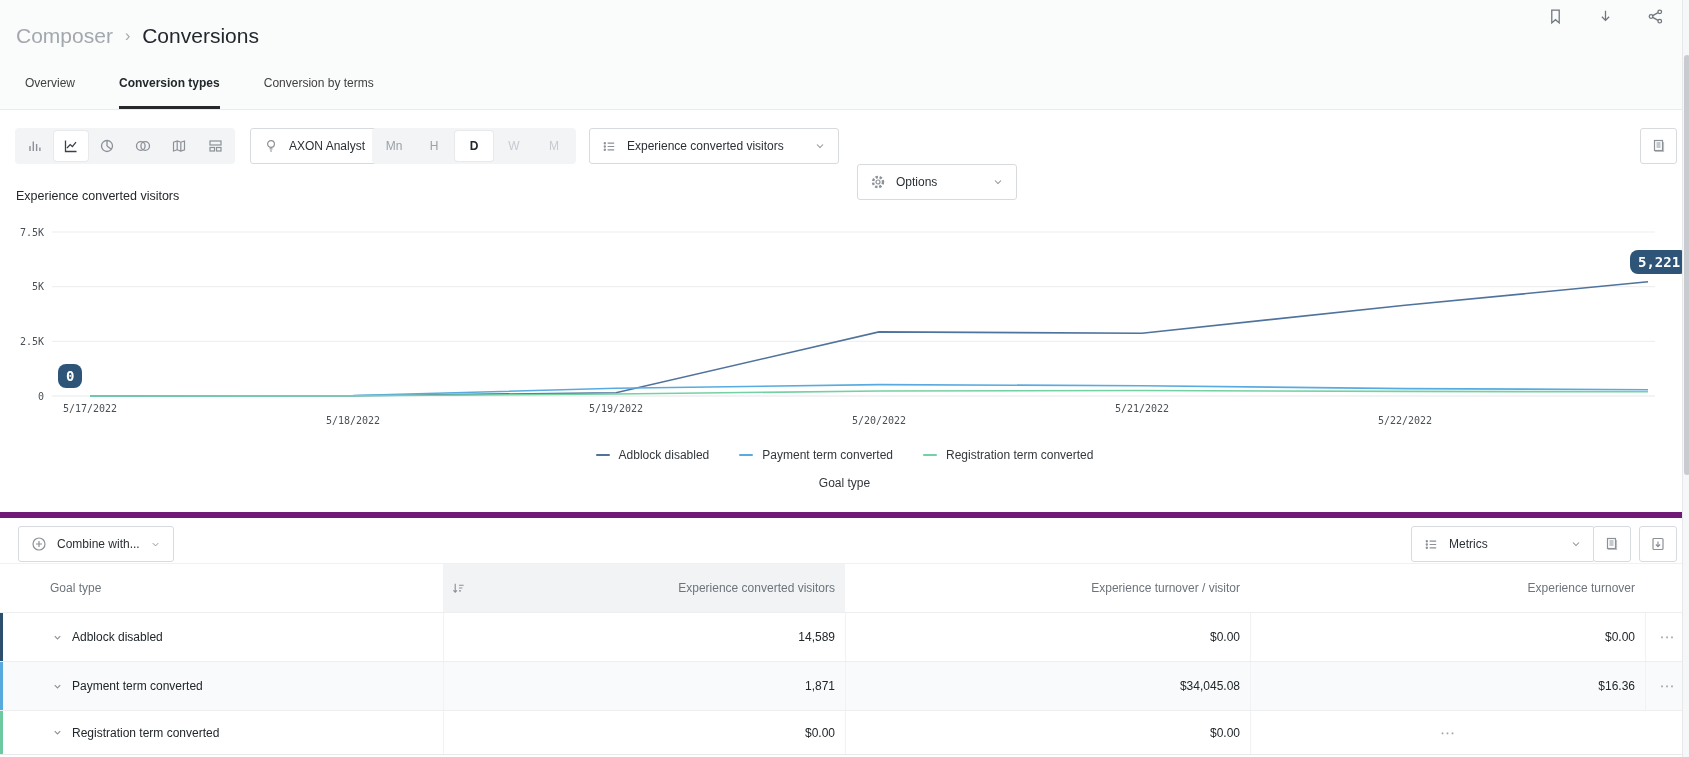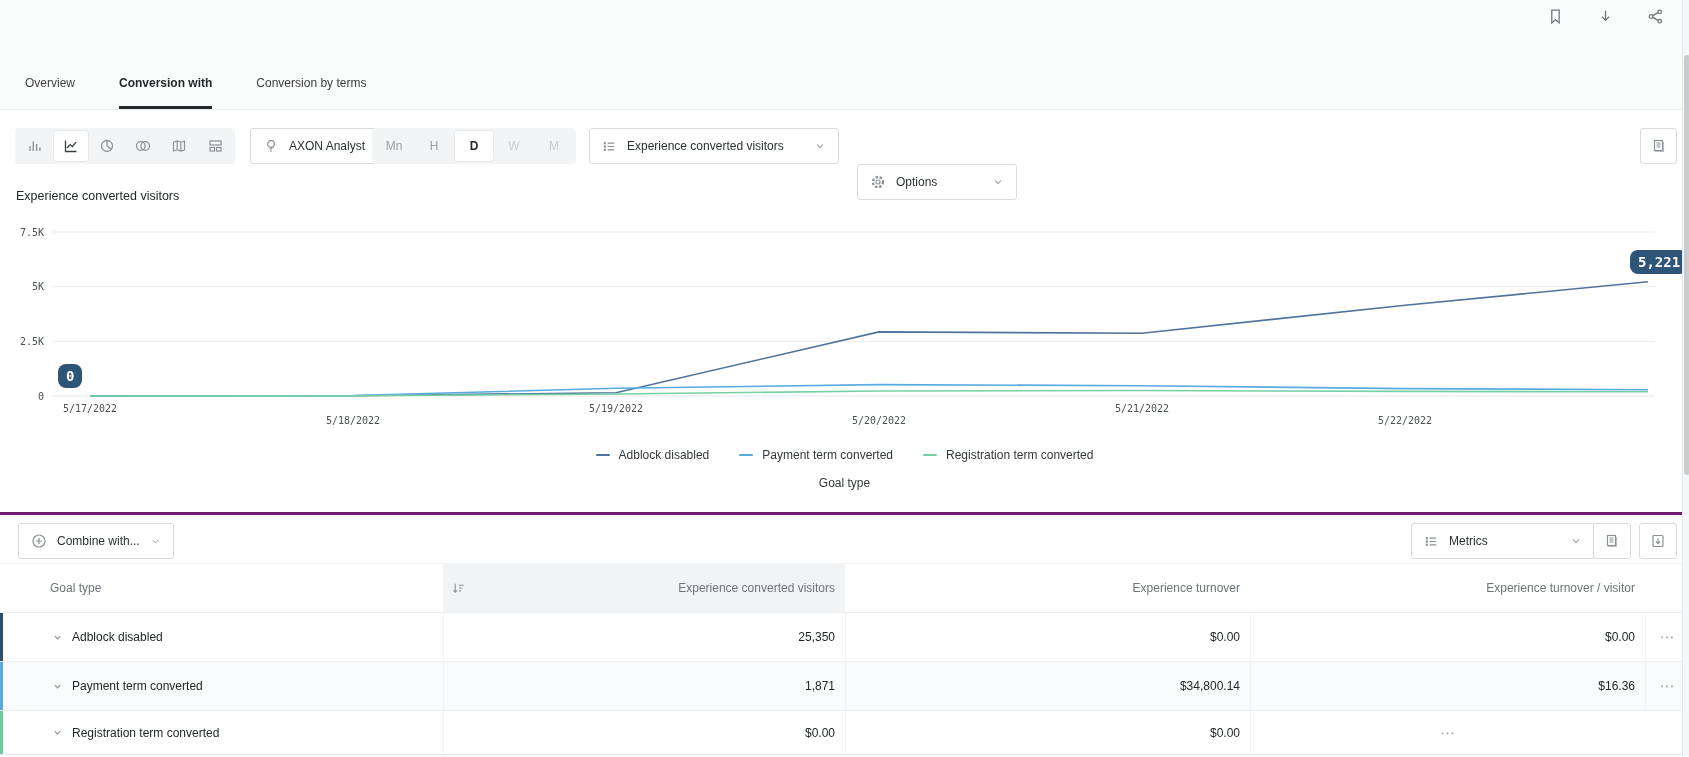--- a/index.html
+++ b/index.html
@@ -43,21 +43,21 @@
   .badge { position:absolute; background:#2e5577; color:#fff; border-radius:8px;
     padding:5px 8px; font-size:14px; font-weight:bold; font-family:"DejaVu Sans Mono", monospace; line-height:1; }
   .legend { position:absolute; top:448px; left:0; width:1689px; display:flex; justify-content:center;
     gap:30px; }
   .legend-item { display:flex; align-items:center; gap:9px; font-size:12px; color:#33383c; cursor:pointer; }
   .dash { width:14px; height:2px; border-radius:1px; }
   .legend-title { position:absolute; top:476px; left:0; width:1689px; text-align:center;
     font-size:12px; color:#33383c; }
 
   
-  .controls { position:absolute; top:512px; left:0; width:1689px; height:51px; border-top:3px solid #701a75; }
+  .controls { position:absolute; top:512px; left:0; width:1689px; height:51px; border-top:6px solid #701a75; }
 
   
   .table { position:absolute; top:563px; left:0; width:1689px; }
   .thead, .trow { display:grid; grid-template-columns:443px 402px 405px 395px 44px; }
   .thead { height:49px; border-top:1px solid #f0f1f3; }
   .th { display:flex; align-items:center; font-size:12px; color:#6d747b; cursor:pointer; }
   .th.c0 { padding-left:50px; }
   .th.sorted { background:#f2f3f5; justify-content:space-between; padding:0 10px 0 8px; }
   .th.num { justify-content:flex-end; padding-right:10px; }
   .trow { height:49px; border-top:1px solid #eceef0; position:relative; font-size:12px; color:#22272b; cursor:pointer; }
@@ -74,20 +74,25 @@
   
   .scroll-track { position:absolute; top:0; right:0; width:7px; height:757px;
     background:#f6f7f8; border-left:1px solid #e6e8ea; }
   .scroll-thumb { position:absolute; top:55px; left:1px; width:6px; height:420px;
     background:#c8ccd0; border-radius:3px; cursor:pointer; }
 </style>
 </head>
 <body>
 
 <div class="header">
+  <div class="breadcrumb">
+    <span class="crumb-parent">Composer</span>
+    <span class="crumb-sep">›</span>
+    <span class="crumb-current">Conversions</span>
+  </div>
   <div class="header-actions">
     <span class="hicon">
       <svg width="17" height="17" viewBox="0 0 16 16" fill="none" stroke="currentColor" stroke-width="1.2">
           <path d="M4.5 2h7v12l-3.5-3-3.5 3z"></path>
         </svg>
     </span>
     <span class="hicon">
       <svg width="17" height="17" viewBox="0 0 16 16" fill="none" stroke="currentColor" stroke-width="1.2">
           <path d="M8 2.5v9M4.6 8.3L8 11.7l3.4-3.4"></path>
         </svg>
@@ -96,21 +101,21 @@
       <svg width="17" height="17" viewBox="0 0 16 16" fill="none" stroke="currentColor" stroke-width="1.2">
           <circle cx="12" cy="3.6" r="1.7"></circle>
           <circle cx="3.8" cy="8" r="1.7"></circle>
           <circle cx="12" cy="12.4" r="1.7"></circle>
           <path d="M5.4 7.2l5-2.8M5.4 8.8l5 2.8"></path>
         </svg>
     </span>
   </div>
   <div class="tabs" id="tabs">
       <div class="tab">Overview</div>
-      <div class="tab active">Conversion with</div>
+      <div class="tab active">Conversion types</div>
       <div class="tab">Conversion by terms</div>
     </div>
 </div>
 
 <div class="toolbar-item group" id="chart-type-group" style="left:15px;">
     <span class="tile">
       <svg width="16" height="16" viewBox="0 0 16 16" fill="none" stroke="currentColor" stroke-width="1.4">
         <path d="M3 13V8M6.3 13V3.5M9.6 13V6M12.9 13V9.5"></path>
       </svg>
     </span>
@@ -304,54 +309,54 @@
     <div class="th c0">Goal type</div>
     <div class="th sorted">
       <span class="ico">
         <svg width="15" height="15" viewBox="0 0 16 16" fill="none" stroke="currentColor" stroke-width="1.2">
             <path d="M4.5 3v9M2.6 10.1L4.5 12l1.9-1.9"></path>
             <path d="M8.5 4.5h5M8.5 7.5h3.6M8.5 10.5h2.2"></path>
           </svg>
       </span>
       <span>Experience converted visitors</span>
     </div>
+    <div class="th num">Experience turnover / visitor</div>
     <div class="th num">Experience turnover</div>
-    <div class="th num">Experience turnover / visitor</div>
     <div class="th"></div>
   </div>
   <div id="tbody">
       <div class="trow">
         <div class="td c0">
           <span class="strip" style="background: rgb(45, 79, 110);"></span>
           <span class="chev">
             <svg width="11" height="11" viewBox="0 0 16 16" fill="none" stroke="currentColor" stroke-width="1.6">
               <path d="M4 6l4 4 4-4"></path>
             </svg>
           </span>
           <span>Adblock disabled</span>
         </div>
-        <div class="td num">25,350</div>
+        <div class="td num">14,589</div>
         <div class="td num">$0.00</div>
         <div class="td num">$0.00</div>
         <div class="td actions">
           <button class="dots">⋯</button>
         </div>
       </div>
       <div class="trow">
         <div class="td c0">
           <span class="strip" style="background: rgb(86, 170, 222);"></span>
           <span class="chev">
             <svg width="11" height="11" viewBox="0 0 16 16" fill="none" stroke="currentColor" stroke-width="1.6">
               <path d="M4 6l4 4 4-4"></path>
             </svg>
           </span>
           <span>Payment term converted</span>
         </div>
         <div class="td num">1,871</div>
-        <div class="td num">$34,800.14</div>
+        <div class="td num">$34,045.08</div>
         <div class="td num">$16.36</div>
         <div class="td actions">
           <button class="dots">⋯</button>
         </div>
       </div>
       <div class="trow">
         <div class="td c0">
           <span class="strip" style="background: rgb(108, 201, 160);"></span>
           <span class="chev">
             <svg width="11" height="11" viewBox="0 0 16 16" fill="none" stroke="currentColor" stroke-width="1.6">

